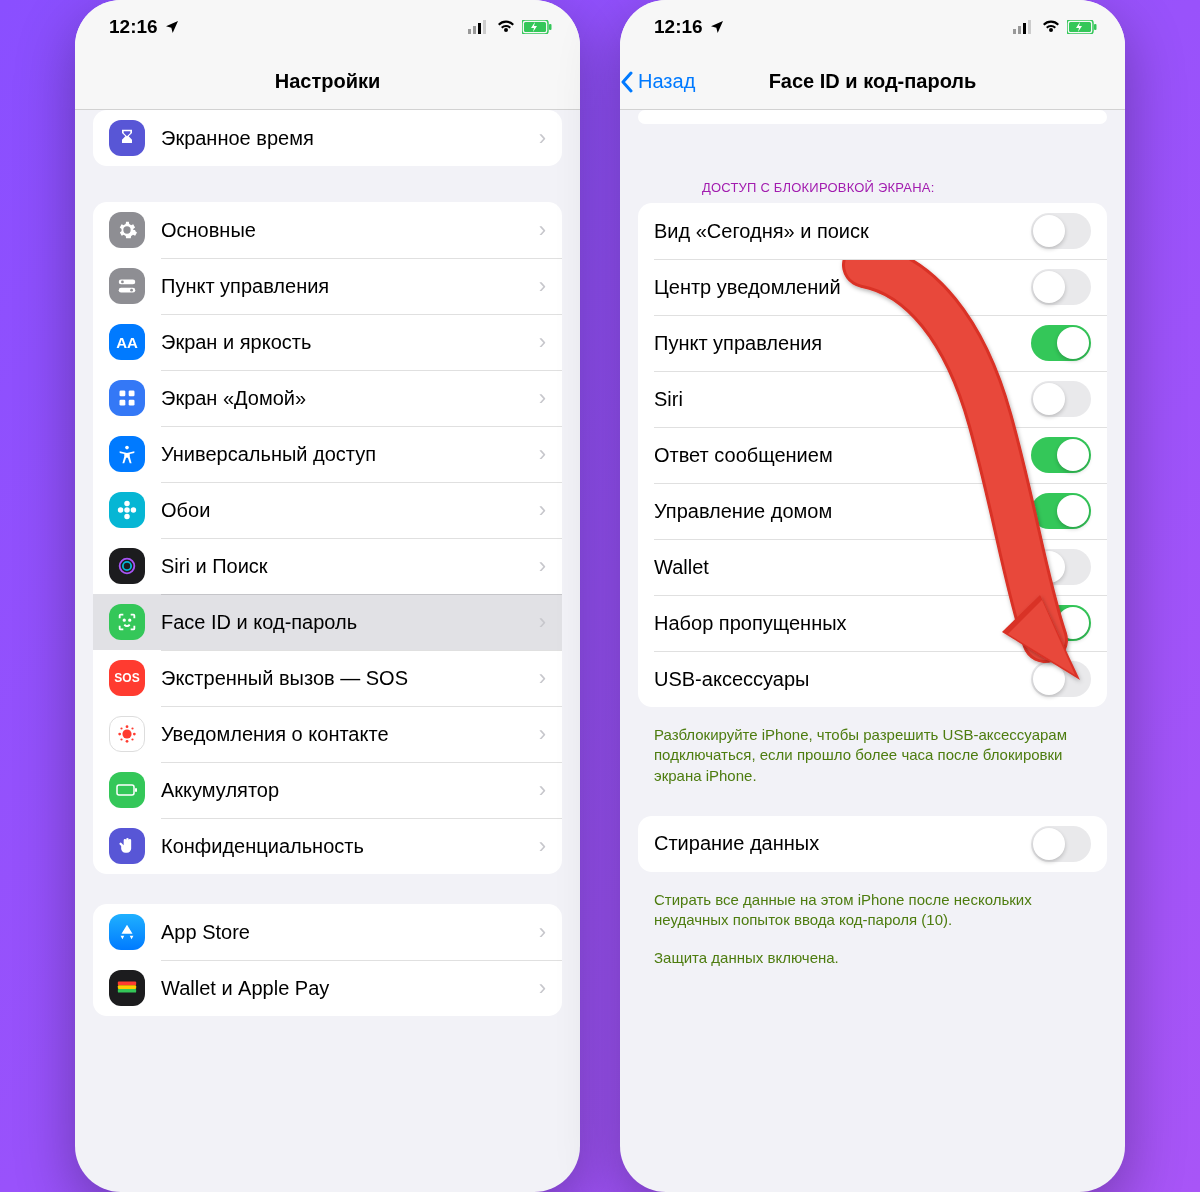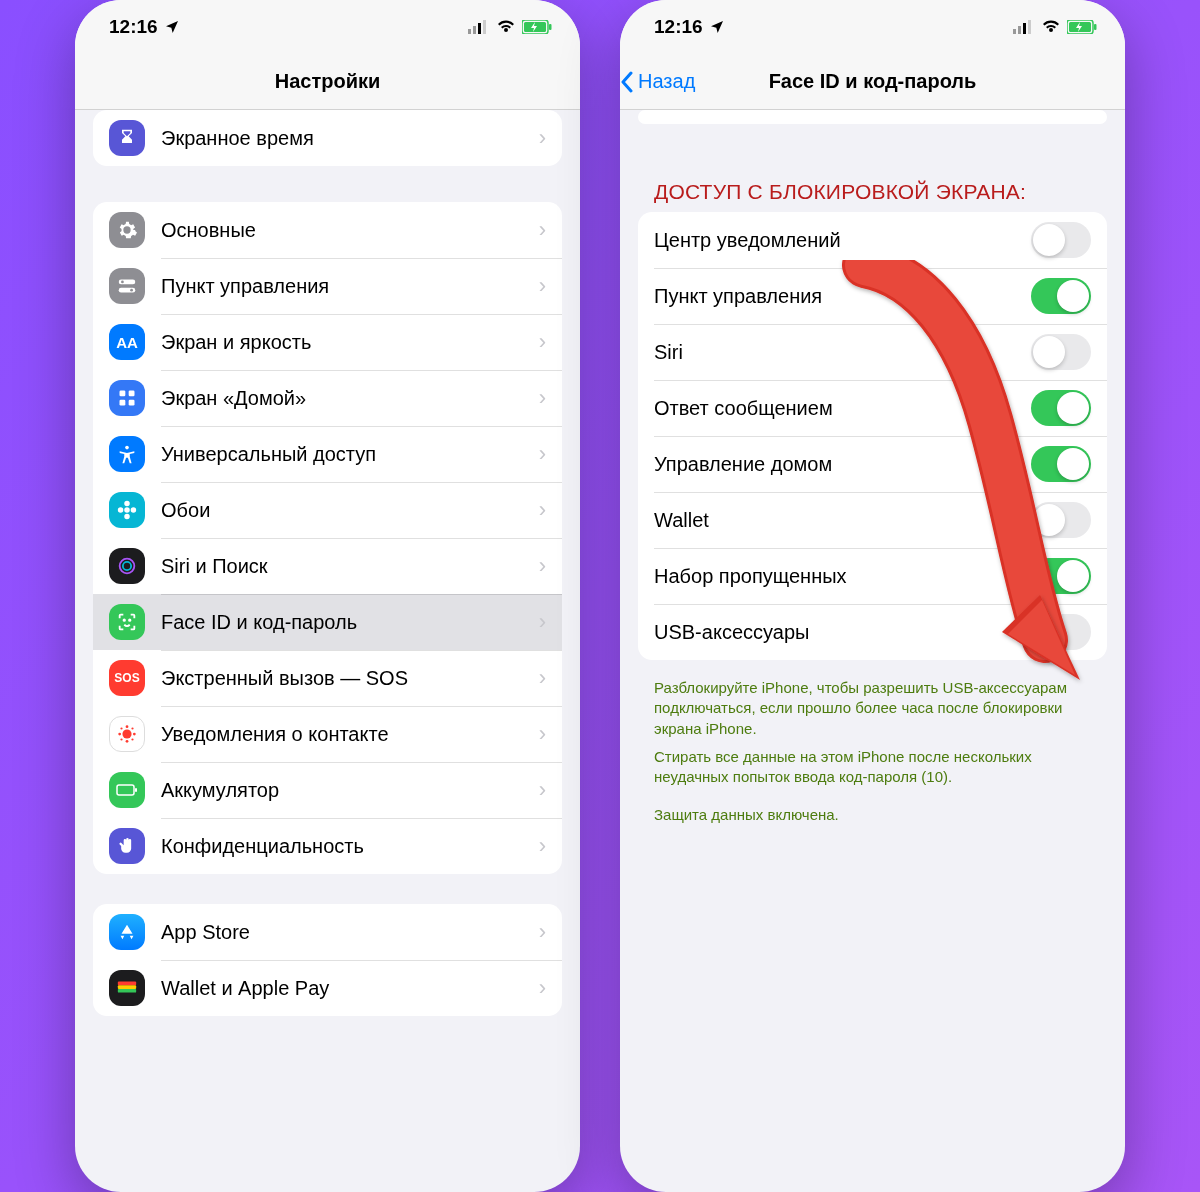--- a/index.html
+++ b/index.html
@@ -138,25 +138,26 @@
     width:32px;
     height:32px;
     border-radius:50%;
     background:#fff;
     top:2px;
     box-shadow:0 2px 4px rgba(0,0,0,0.2);
   }
   .toggle.off .knob { left:2px; }
   .toggle.on  .knob { left:26px; }
   .section-header {
-    font-size:21px;
-    color:#b91c1c;
+    font-size:13px;
+    color:#a21caf;
     padding:26px 34px 8px;
     text-transform:none;
     letter-spacing:0.2px;
+    margin-left:48px;
   }
   .footer-text {
     font-size:15px;
     color:#4d7c0f;
     padding:8px 34px 0;
     line-height:1.35;
   }
   
   .arrow-overlay {
     position:absolute;
@@ -414,20 +415,26 @@
       <div class="title">Face ID и код-пароль</div>
     </div>
     <div class="content right-phone">
 
       <div class="group" style="height:14px;margin-top:0"></div>
 
       <div class="section-header">ДОСТУП С БЛОКИРОВКОЙ ЭКРАНА:</div>
 
       <div class="group" style="margin-top:0;margin-bottom:10px">
         <div class="toggle-row">
+          <span class="label">Вид «Сегодня» и поиск</span>
+          <div class="toggle off">
+              <div class="knob"></div>
+            </div>
+        </div>
+        <div class="toggle-row">
           <span class="label">Центр уведомлений</span>
           <div class="toggle off">
               <div class="knob"></div>
             </div>
         </div>
         <div class="toggle-row">
           <span class="label">Пункт управления</span>
           <div class="toggle on">
               <div class="knob"></div>
             </div>
@@ -465,20 +472,28 @@
         <div class="toggle-row">
           <span class="label">USB-аксессуары</span>
           <div class="toggle off">
               <div class="knob"></div>
             </div>
         </div>
       </div>
 
       <div class="footer-text">Разблокируйте iPhone, чтобы разрешить USB-аксессуарам подключаться, если прошло более часа после блокировки экрана iPhone.</div>
 
+      <div class="group" style="margin-top:30px;margin-bottom:10px">
+        <div class="toggle-row">
+          <span class="label">Стирание данных</span>
+          <div class="toggle off">
+              <div class="knob"></div>
+            </div>
+        </div>
+      </div>
       <div class="footer-text">Стирать все данные на этом iPhone после нескольких неудачных попыток ввода код-пароля (10).</div>
       <div class="footer-text" style="padding-top:18px">Защита данных включена.</div>
     </div>
 
     <svg class="arrow-overlay" style="left:200px; top:260px;" width="280" height="440" viewBox="0 0 280 440">
       <defs>
         <filter id="shadow" x="-20%" y="-20%" width="140%" height="140%">
           <feDropShadow dx="1" dy="2" stdDeviation="2" flood-opacity="0.3"></feDropShadow>
         </filter>
       </defs>

